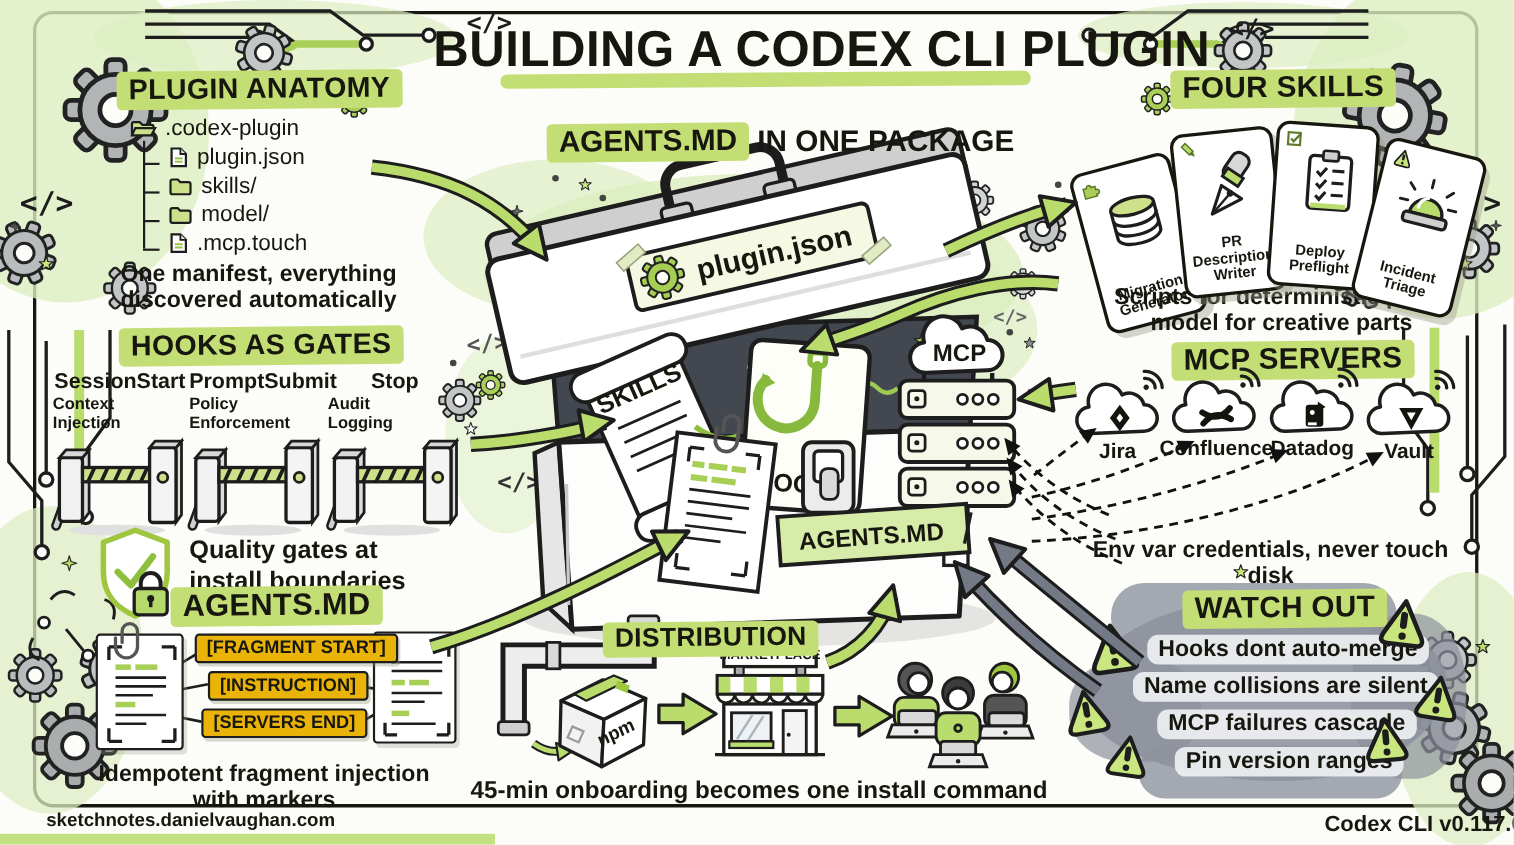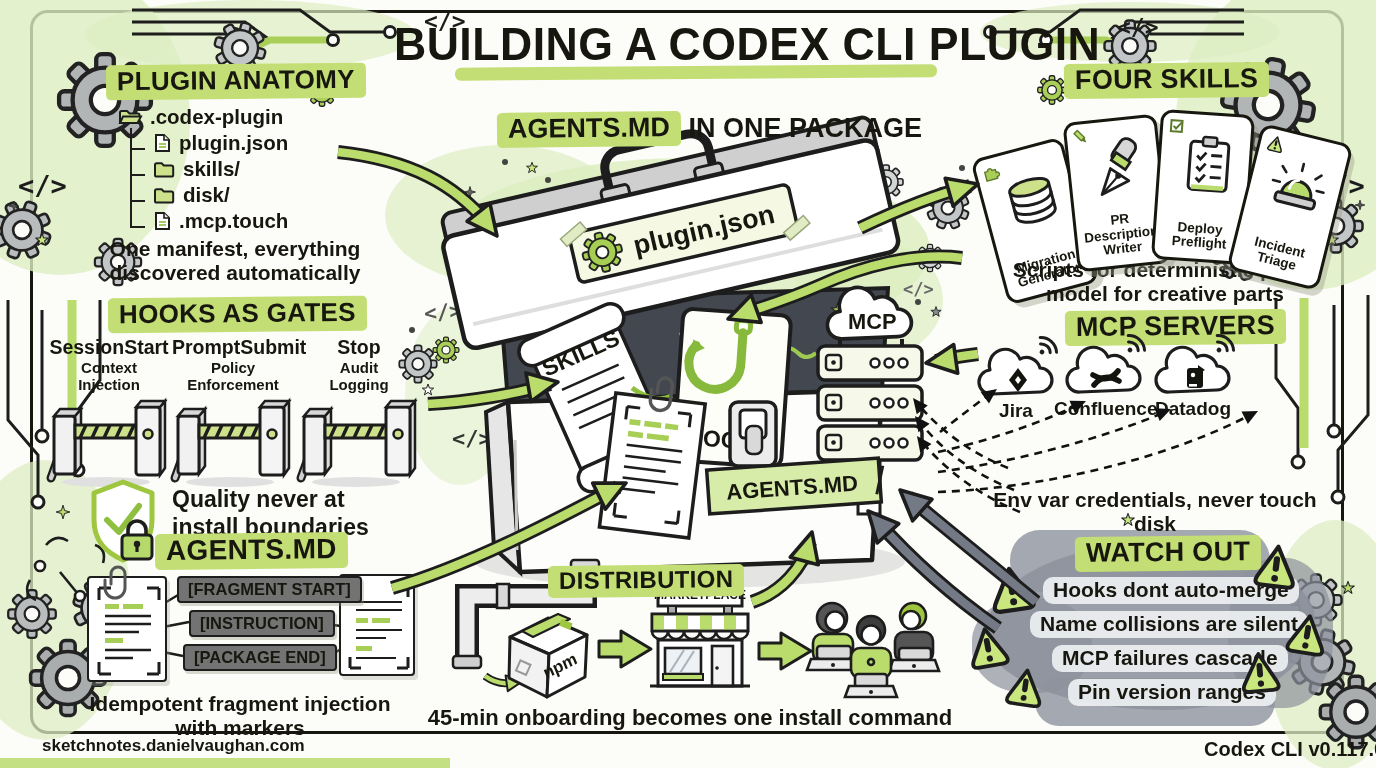--- a/index.html
+++ b/index.html
@@ -11,26 +11,26 @@
   .frame{position:absolute;left:30px;top:10px;width:1314px;height:724px;
          border:3.5px solid #17170f;border-radius:18px;z-index:0}
   .hl{background:#c3de74;display:inline-block;padding:1px 11px 3px;border-radius:5px;transform:rotate(-.6deg)}
   .sec-head{font-weight:bold;font-size:26px;letter-spacing:.3px;white-space:nowrap;z-index:5}
   .cap{font-weight:bold;text-align:center;line-height:1.13;z-index:5}
   .codeglyph{position:absolute;font-weight:bold;font-family:"DejaVu Sans Mono","Liberation Mono",monospace;z-index:2}
   .title-main{font-weight:bold;font-size:46px;letter-spacing:.5px;white-space:nowrap;transform:scaleX(.97);z-index:5}
   .title-sub{font-weight:bold;font-size:27px;white-space:nowrap;z-index:5}
   .underline-strip{position:absolute;background:#c3de74;border-radius:6px;z-index:4;transform:rotate(-.4deg)}
   .tree{position:absolute;z-index:5}
-  .tree-row{display:flex;align-items:center;gap:8px;height:26px;font-weight:bold;font-size:20.5px;white-space:nowrap}
+  .tree-row{display:flex;align-items:center;gap:8px;height:26px;font-weight:normal;font-size:20.5px;white-space:nowrap}
   .stub{width:15px;height:14px;border-bottom:2.6px solid #1d1d1d;flex:0 0 auto}
   .vline{position:absolute;border-left:2.6px solid #1d1d1d;z-index:4}
   .gate-name{font-weight:bold;font-size:19.5px;text-align:center;white-space:nowrap}
-  .gate-desc{font-weight:bold;font-size:15px;text-align:center;line-height:1.15}
-  .marker-box{position:absolute;background:#737373;border:2.6px solid #1d1d1d;border-radius:4px;font-weight:bold;
+  .gate-desc{font-weight:bold;font-size:15px;line-height:1.15}
+  .marker-box{position:absolute;background:#eab308;border:2.6px solid #1d1d1d;border-radius:4px;font-weight:bold;
               font-size:16.5px;padding:2px 9px;white-space:nowrap;z-index:6;box-shadow:2px 3px 0 rgba(140,150,120,.35)}
   .agent-doc{position:absolute;background:#fff;border:2.7px solid #1d1d1d;border-radius:4px;z-index:5;
              box-shadow:3px 4px 0 rgba(150,155,140,.3)}
   .skill-card{position:absolute;width:94px;height:150px;background:#fff;border:3.4px solid #17170f;border-radius:12px;
               box-shadow:5px 6px 0 rgba(150,155,135,.4);z-index:5}
   .card-title{position:absolute;bottom:8px;left:3px;right:3px;text-align:center;font-weight:bold;
               font-size:13.5px;line-height:1.08}
   .cloud-label{position:absolute;font-weight:bold;font-size:19px;text-align:center;width:100px;z-index:5;white-space:nowrap}
   .blob{position:absolute;background:#8d929d;z-index:2}
   .wo-item{position:absolute;font-weight:bold;font-size:21px;background:rgba(237,239,242,.93);
@@ -258,21 +258,21 @@
       <svg width="22" height="17">
         <path d="M2 14 V4 q0-1.8 1.8-1.8 H8.6 L10.8 4.5 h7.4 q2 0 2 2 V14 q0 1.6-1.8 1.6 H3.8 Q2 15.6 2 14 Z" fill="#cde08a" stroke="#1d1d1d" stroke-width="2"></path>
       </svg>
       <span>skills/</span>
     </div>
     <div class="tree-row" style="padding-left:12px">
       <span class="stub"></span>
       <svg width="22" height="17">
         <path d="M2 14 V4 q0-1.8 1.8-1.8 H8.6 L10.8 4.5 h7.4 q2 0 2 2 V14 q0 1.6-1.8 1.6 H3.8 Q2 15.6 2 14 Z" fill="#cde08a" stroke="#1d1d1d" stroke-width="2"></path>
       </svg>
-      <span>disk/</span>
+      <span>model/</span>
     </div>
     <div class="tree-row" style="padding-left:12px">
       <span class="stub"></span>
       <svg width="18" height="20">
         <path d="M3 2 h8 l5 5 v11 H3 Z" fill="#fff" stroke="#1d1d1d" stroke-width="2"></path>
         <path d="M11 2 v5 h5" fill="#e9f2d2" stroke="#1d1d1d" stroke-width="1.6"></path>
         <line x1="6" y1="11" x2="13" y2="11" stroke="#9bc14d" stroke-width="1.8"></line>
         <line x1="6" y1="14" x2="13" y2="14" stroke="#9bc14d" stroke-width="1.8"></line>
       </svg>
       <span>.mcp.touch</span>
@@ -318,21 +318,21 @@
   </div>
   <svg class="abs" style="left:86px;top:478px;z-index:5" width="78" height="88">
     <path d="M37 4 L66 15 V42 C66 64 53 75 37 82 C21 75 8 64 8 42 V15 Z" fill="#fff" stroke="#9fc63f" stroke-width="5" stroke-linejoin="round"></path>
     <path d="M21 42 L33 54 L53 28" fill="none" stroke="#8fbf3f" stroke-width="6" stroke-linecap="round" stroke-linejoin="round"></path>
     <path d="M42 58 v-6 a9 9 0 0 1 18 0 v6" fill="none" stroke="#1d1d1d" stroke-width="3.6"></path>
     <rect x="36" y="57" width="30" height="24" rx="4" fill="#b5d96b" stroke="#1d1d1d" stroke-width="3"></rect>
     <circle cx="51" cy="66" r="3.2" fill="#1d1d1d"></circle>
       <rect x="49.4" y="66" width="3.2" height="8" fill="#1d1d1d"></rect>
   </svg>
   <div class="abs" style="left:172px;top:486px;font-weight:bold;font-size:23px;line-height:1.2;z-index:5">
-    <div>Quality never at</div>
+    <div>Quality gates at</div>
     <div>install boundaries</div>
   </div>
 
   <div class="abs sec-head" style="left:155px;top:533px;font-size:28px">
     <span class="hl">AGENTS.MD</span>
   </div>
   <div class="abs" style="left:85px;top:572px;width:340px;height:120px;z-index:4">
     <svg class="abs" style="left:0;top:0" width="340" height="120">
       <path d="M78 32 L98 20 M78 55 L104 50 M78 80 L98 84 M246 20 L258 30 M240 52 L256 54 M244 84 L258 76" stroke="#1d1d1d" stroke-width="2.4" fill="none"></path>
     </svg>
@@ -353,21 +353,21 @@
         <path d="M15 26 h46 M15 34 h46" stroke="#1d1d1d" stroke-width="2.2"></path>
         <rect x="15" y="42" width="12" height="5" fill="#a7cf56"></rect>
           <rect x="31" y="42" width="18" height="5" fill="#a7cf56"></rect>
         <path d="M15 54 h46 M15 62 h30" stroke="#1d1d1d" stroke-width="2.2"></path>
         <rect x="15" y="70" width="16" height="5" fill="#a7cf56"></rect>
         <path d="M15 82 h40" stroke="#1d1d1d" stroke-width="2.2"></path>
       </svg>
     </div>
     <div class="marker-box" style="left:92px;top:4px">[FRAGMENT START]</div>
     <div class="marker-box" style="left:104px;top:38px">[INSTRUCTION]</div>
-    <div class="marker-box" style="left:98px;top:72px">[PACKAGE END]</div>
+    <div class="marker-box" style="left:98px;top:72px">[SERVERS END]</div>
   </div>
   <div class="abs cap" style="left:80px;top:692px;width:320px;font-size:21px">
     <div>Idempotent fragment injection</div>
     <div>with markers</div>
   </div>
 
   <svg class="abs" style="left:420px;top:140px;z-index:4" width="540" height="460">
 
     <polygon points="80,160 468,148 462,250 88,262" fill="#424750" stroke="#1d1d1d" stroke-width="4"></polygon>
     <text x="150" y="212" fill="#9fca52" font-size="26" font-weight="bold" font-family="DejaVu Sans Mono,monospace" transform="rotate(-4 150 212)">&lt;/&gt;</text>
@@ -568,20 +568,31 @@
       <use href="#cloud" transform="translate(6,8)"></use>
       <g transform="translate(48,41)">
         <polygon points="3,-14 10,-9 3,-5" fill="#14140f"></polygon>
         <rect x="-8" y="-11" width="16" height="20" rx="3" fill="#14140f"></rect>
         <circle cx="-2" cy="-4" r="2.2" fill="#fff"></circle>
         <rect x="-6" y="5" width="8" height="2.6" fill="#fff"></rect>
       </g>
       <use href="#wifi" transform="translate(72,12) rotate(42)"></use>
     </svg>
     <div class="cloud-label" style="left:-4px;top:60px">Datadog</div>
+  </div>
+  <div class="abs" style="left:1235px;top:340px;z-index:5">
+    <svg width="92" height="64">
+      <use href="#cloud" transform="translate(6,8)"></use>
+      <g transform="translate(48,40)">
+        <polygon points="-11,-9 11,-9 0,11" fill="#14140f"></polygon>
+        <polygon points="-4,-5 4,-5 0,2" fill="#fff"></polygon>
+      </g>
+      <use href="#wifi" transform="translate(72,12) rotate(42)"></use>
+    </svg>
+    <div class="cloud-label" style="left:-4px;top:60px">Vault</div>
   </div>
   <div class="abs cap" style="left:985px;top:488px;width:340px;font-size:21px">
     <div>Env var credentials, never touch disk</div>
   </div>
 
   <div class="blob" style="left:985px;top:545px;width:330px;height:165px;border-radius:48% 52% 45% 55%/55% 45% 55% 45%;opacity:.88"></div>
   <div class="blob" style="left:1010px;top:530px;width:260px;height:62px;border-radius:30px;opacity:.8"></div>
   <div class="blob" style="left:972px;top:598px;width:120px;height:95px;border-radius:45%;opacity:.7"></div>
   <div class="blob" style="left:1228px;top:558px;width:105px;height:150px;border-radius:45%;opacity:.7"></div>
   <div class="blob" style="left:1035px;top:678px;width:240px;height:48px;border-radius:24px;opacity:.8"></div>

